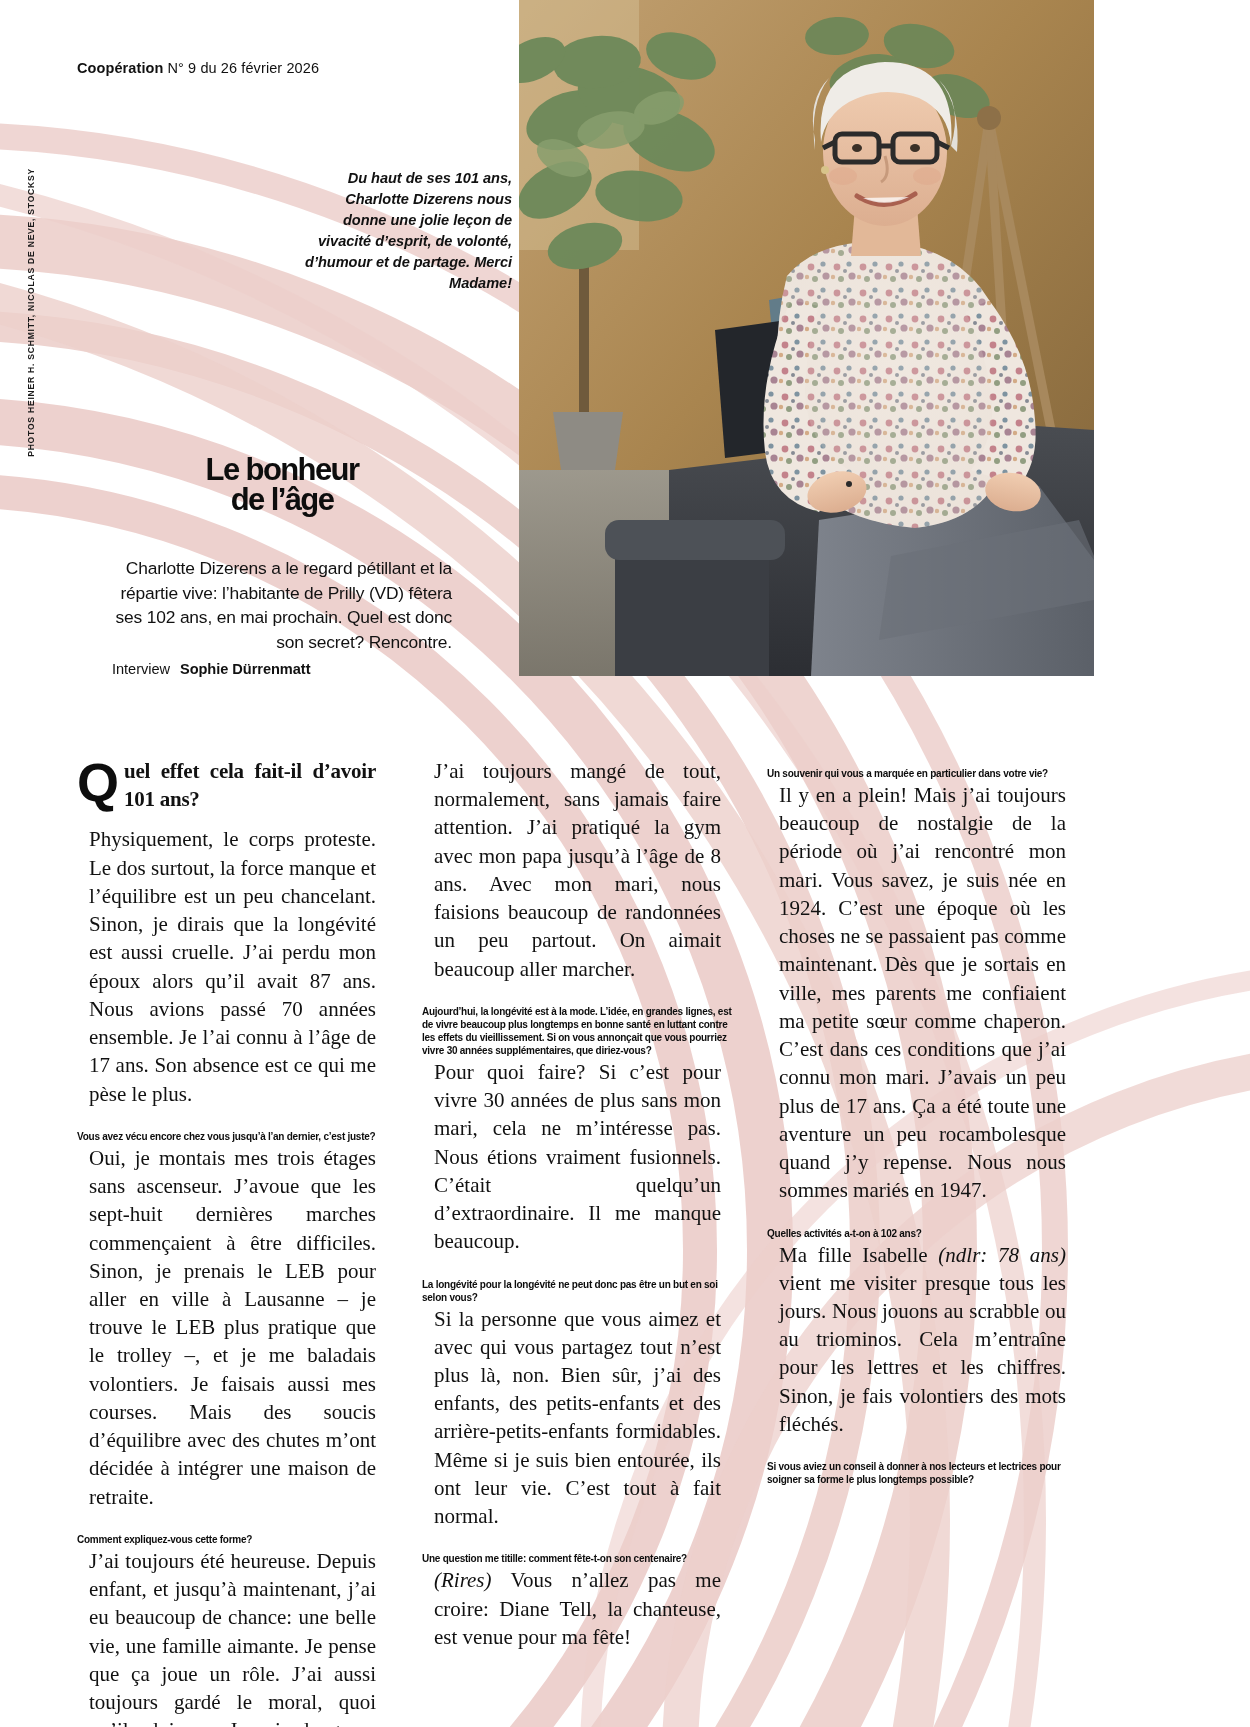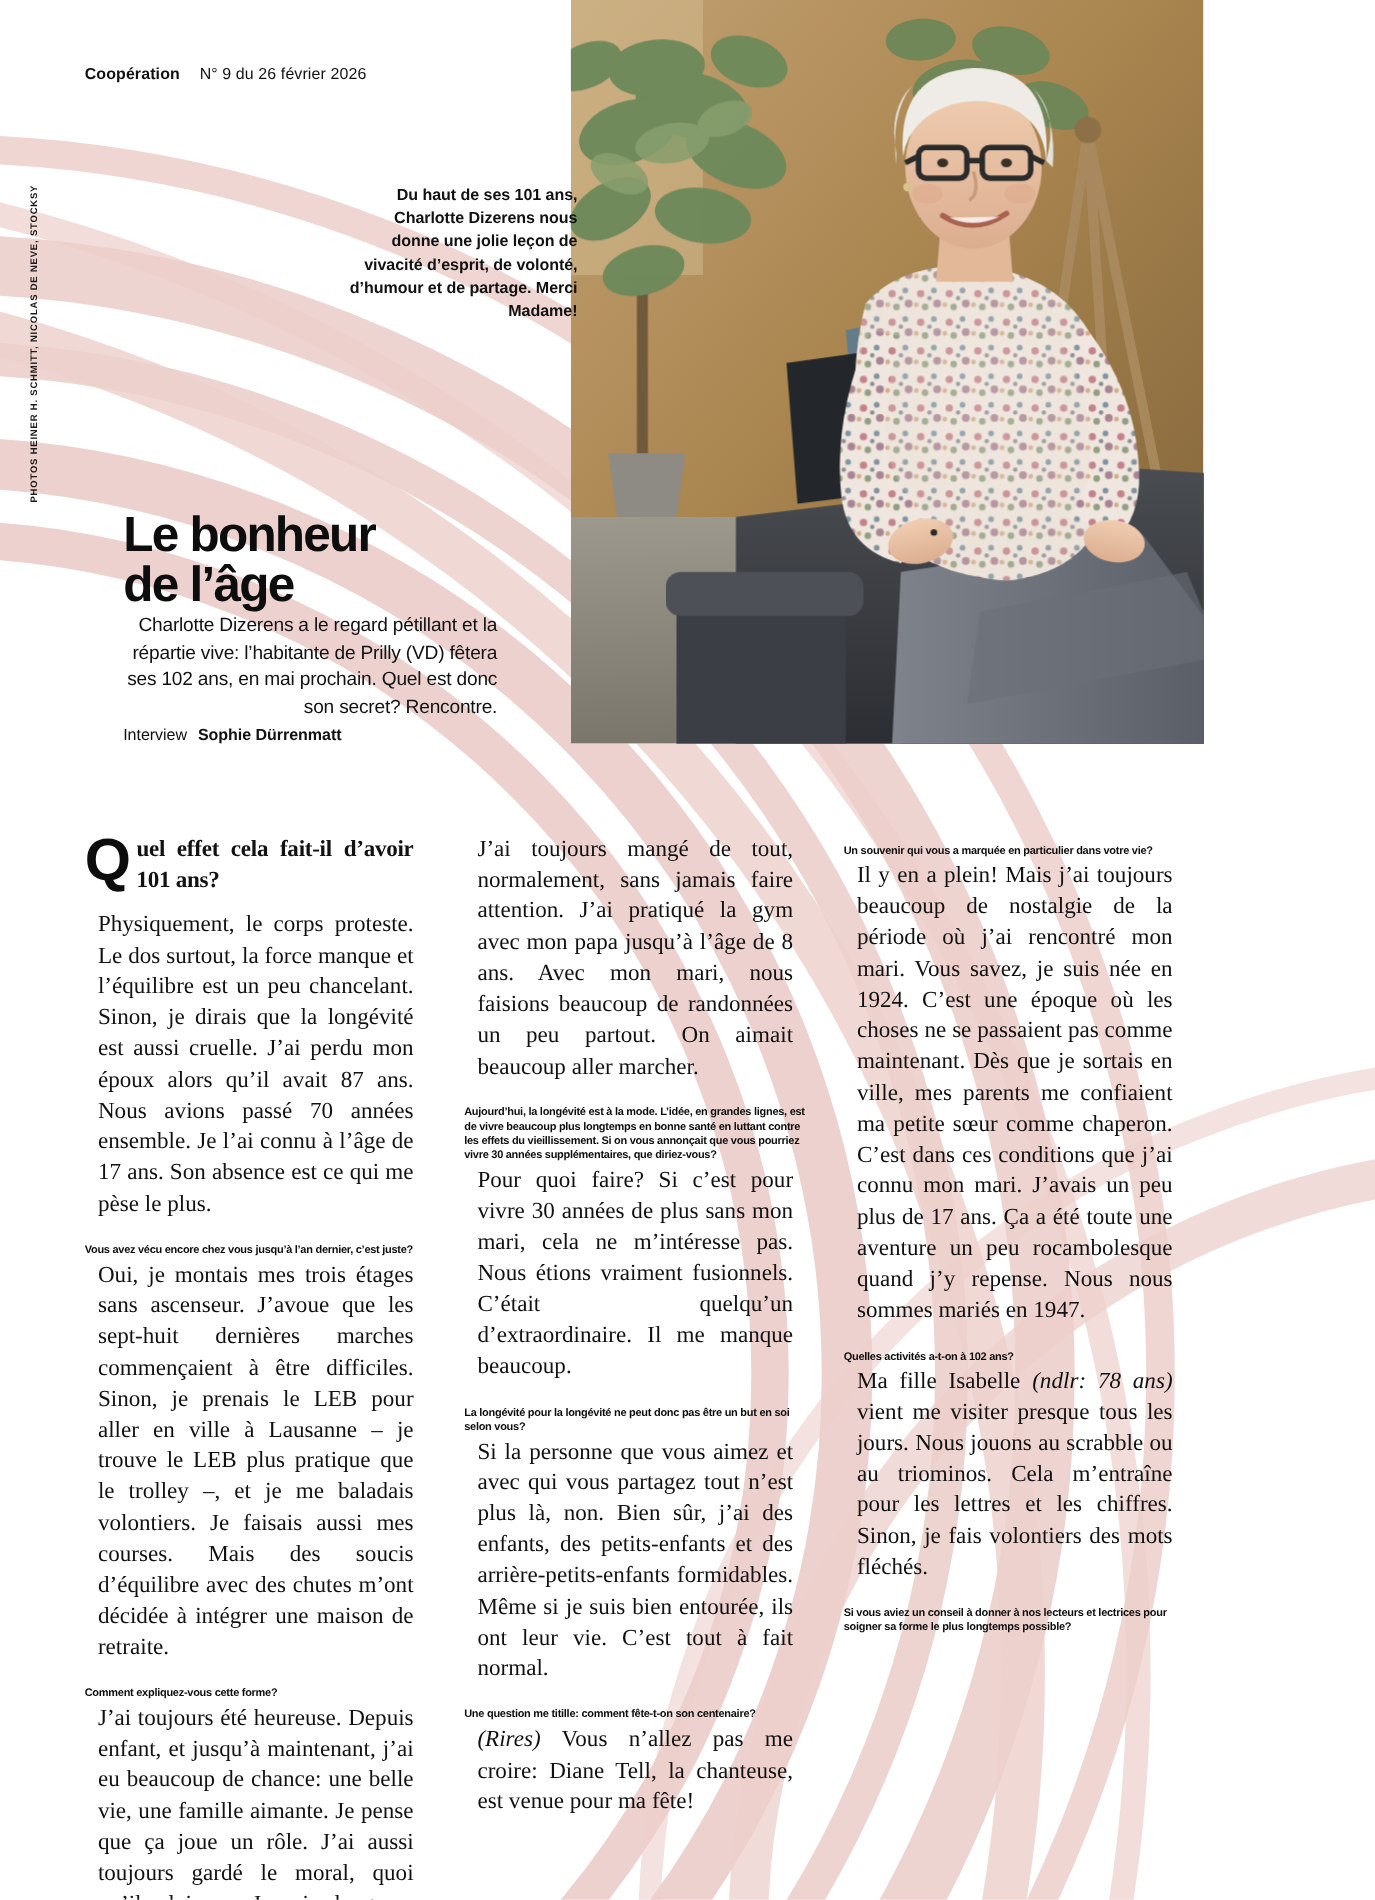--- a/index.html
+++ b/index.html
@@ -18,53 +18,54 @@
   
   .page{position:absolute;inset:0;z-index:2;}
 
   
   .masthead{
     position:absolute;left:77px;top:60px;
     font-size:14.5px;letter-spacing:0.1px;color:#111;
     white-space:nowrap;
   }
   .masthead .brand{font-weight:bold;}
-  .masthead .issue{margin-left:18px;font-weight:normal;}
+  .masthead .issue{margin-left:4px;font-weight:normal;}
 
   
   .photocredit{
     position:absolute;left:26px;top:168px;
     transform-origin:0 0;
     transform:rotate(-90deg) translate(-100%,0);
     white-space:nowrap;
     font-size:8.6px;font-weight:bold;letter-spacing:0.75px;
     color:#1a1a1a;
   }
 
   
   .hero{
     position:absolute;left:519px;top:0;width:575px;height:676px;
     overflow:hidden;background:#cfd2cc;
   }
   .hero svg{display:block;}
 
   
   .caption{
-    position:absolute;left:313px;top:168px;width:212px;
+    position:absolute;left:300px;top:168px;width:212px;
     text-align:right;
     font-size:14.6px;line-height:1.44;
     font-weight:bold;color:#111;
     letter-spacing:-0.05px;
+    font-style:italic;
   }
 
   
   .headline{
     position:absolute;left:112px;top:434px;width:340px;
-    text-align:left;
-    font-size:45px;line-height:0.99;
+    text-align:center;
+    font-size:31px;line-height:0.99;
     font-weight:900;letter-spacing:-1.6px;color:#0d0d0d;
     font-family:"Liberation Sans","DejaVu Sans",sans-serif;
   }
   .headline .l2{display:block;}
 
   
   .standfirst{
     position:absolute;left:112px;top:556px;width:340px;
     text-align:right;
     font-size:17.4px;line-height:1.42;color:#111;

